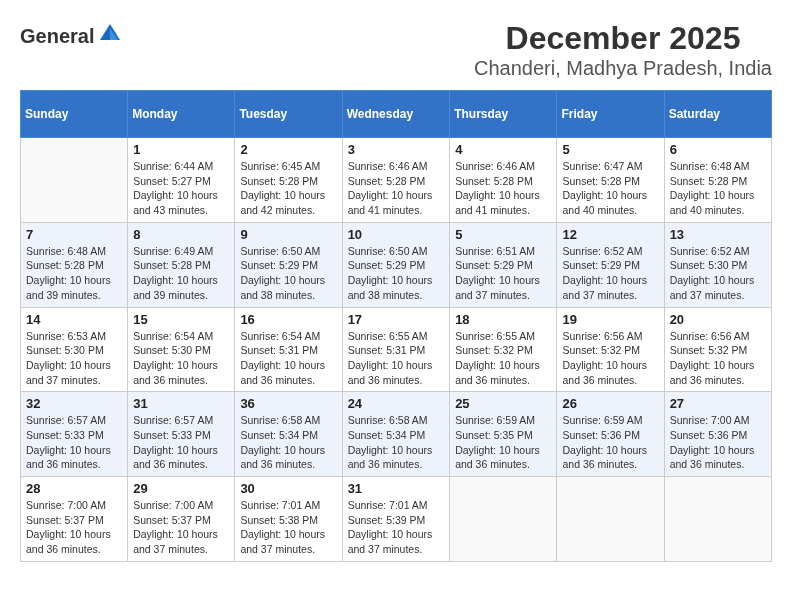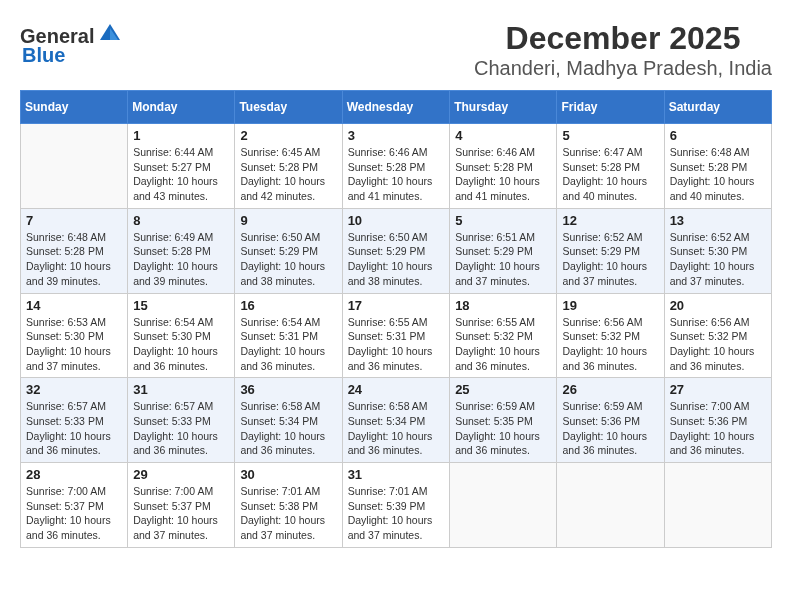--- a/index.html
+++ b/index.html
@@ -33,21 +33,21 @@
       color: #555;
     }
     .calendar {
       width: 100%;
       border-collapse: collapse;
       font-size: 11px;
     }
     .calendar th {
       background-color: #3273c8;
       color: #fff;
-      padding: 9px 4px;
+      padding: 16px 4px;
       text-align: left;
       font-size: 12px;
       border: 1px solid #4a88d8;
     }
     .calendar td {
       border: 1px solid #ccc;
       vertical-align: top;
       padding: 4px 5px;
       width: 108px;
       min-height: 80px;
@@ -84,21 +84,20 @@
 <div class="header-area">
   <div class="logo">
     <div>
       <div style="display:flex;align-items:flex-end;">
         <span style="font-size:20px;font-weight:bold;color:#333;">General</span>
         <svg width="28" height="28" viewBox="0 0 28 28" style="margin:0 2px;">
           <polygon points="14,4 24,20 4,20" fill="#1a6bbf"></polygon>
           <polygon points="14,8 22,20 14,20" fill="#4aa0e8" opacity="0.7"></polygon>
         </svg>
       </div>
-      <span style="font-size:20px;font-weight:bold;color:#1a6bbf;display:block;margin-top:-4px;margin-left:2px;">Blue</span>
     </div>
   </div>
   <div class="title-area">
     <div class="month-title">December 2025</div>
     <div class="location-title">Chanderi, Madhya Pradesh, India</div>
   </div>
 </div>
 
 <table class="calendar">
   <thead>

